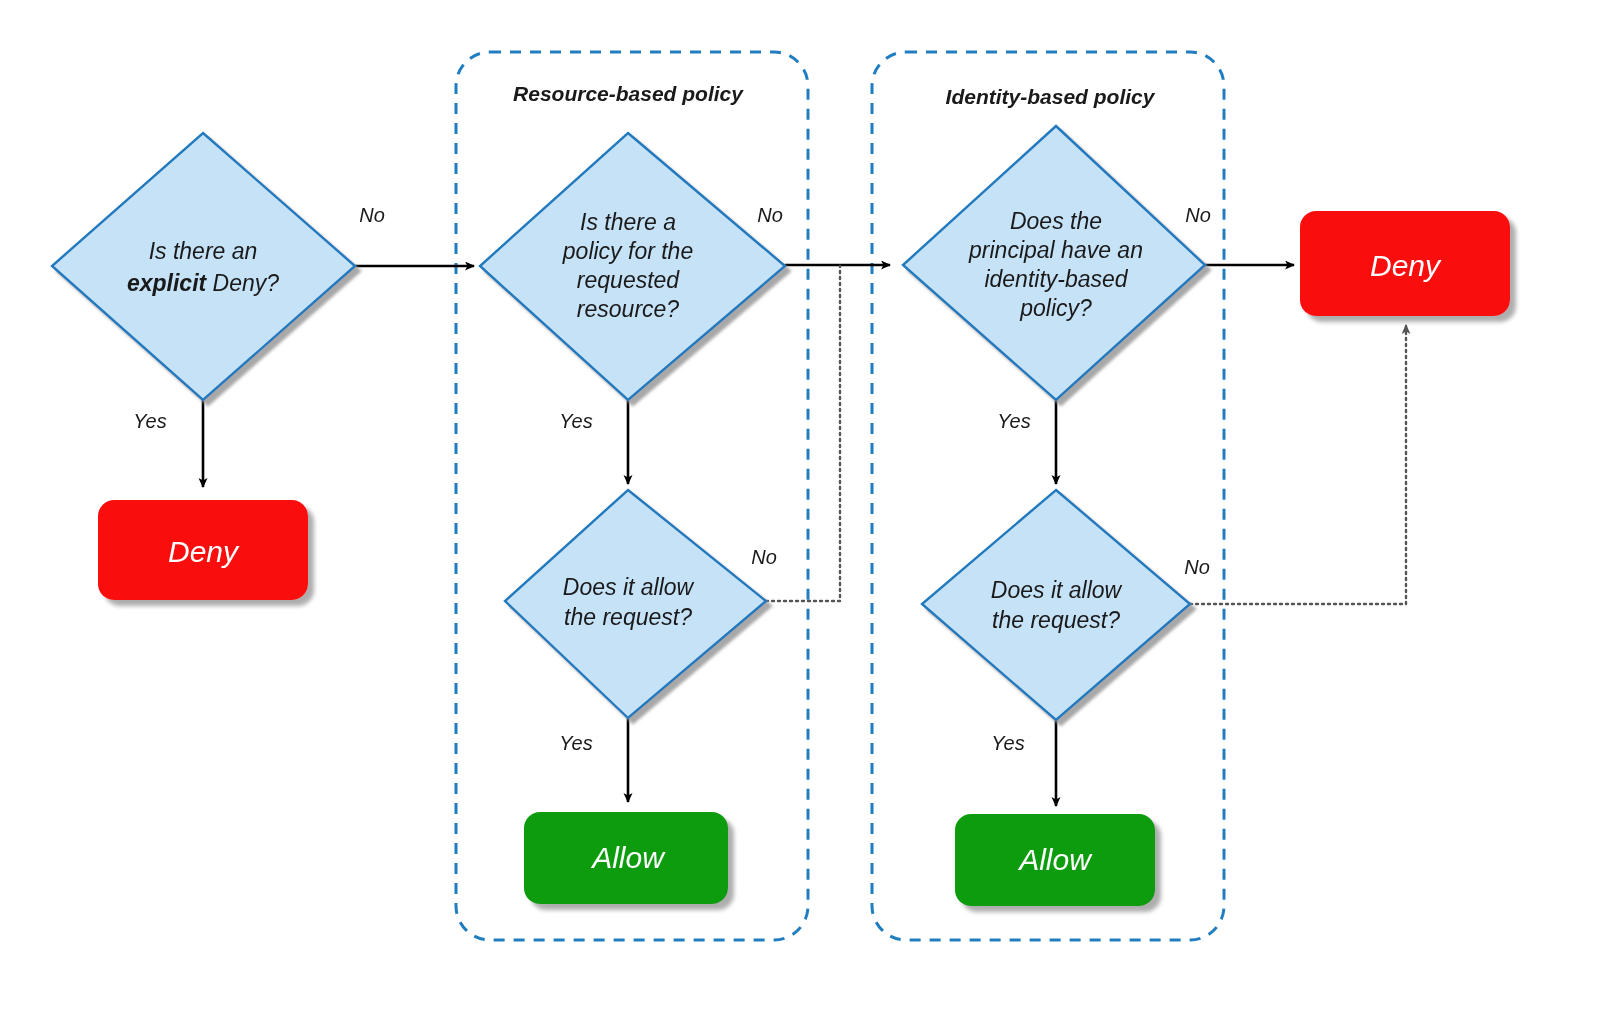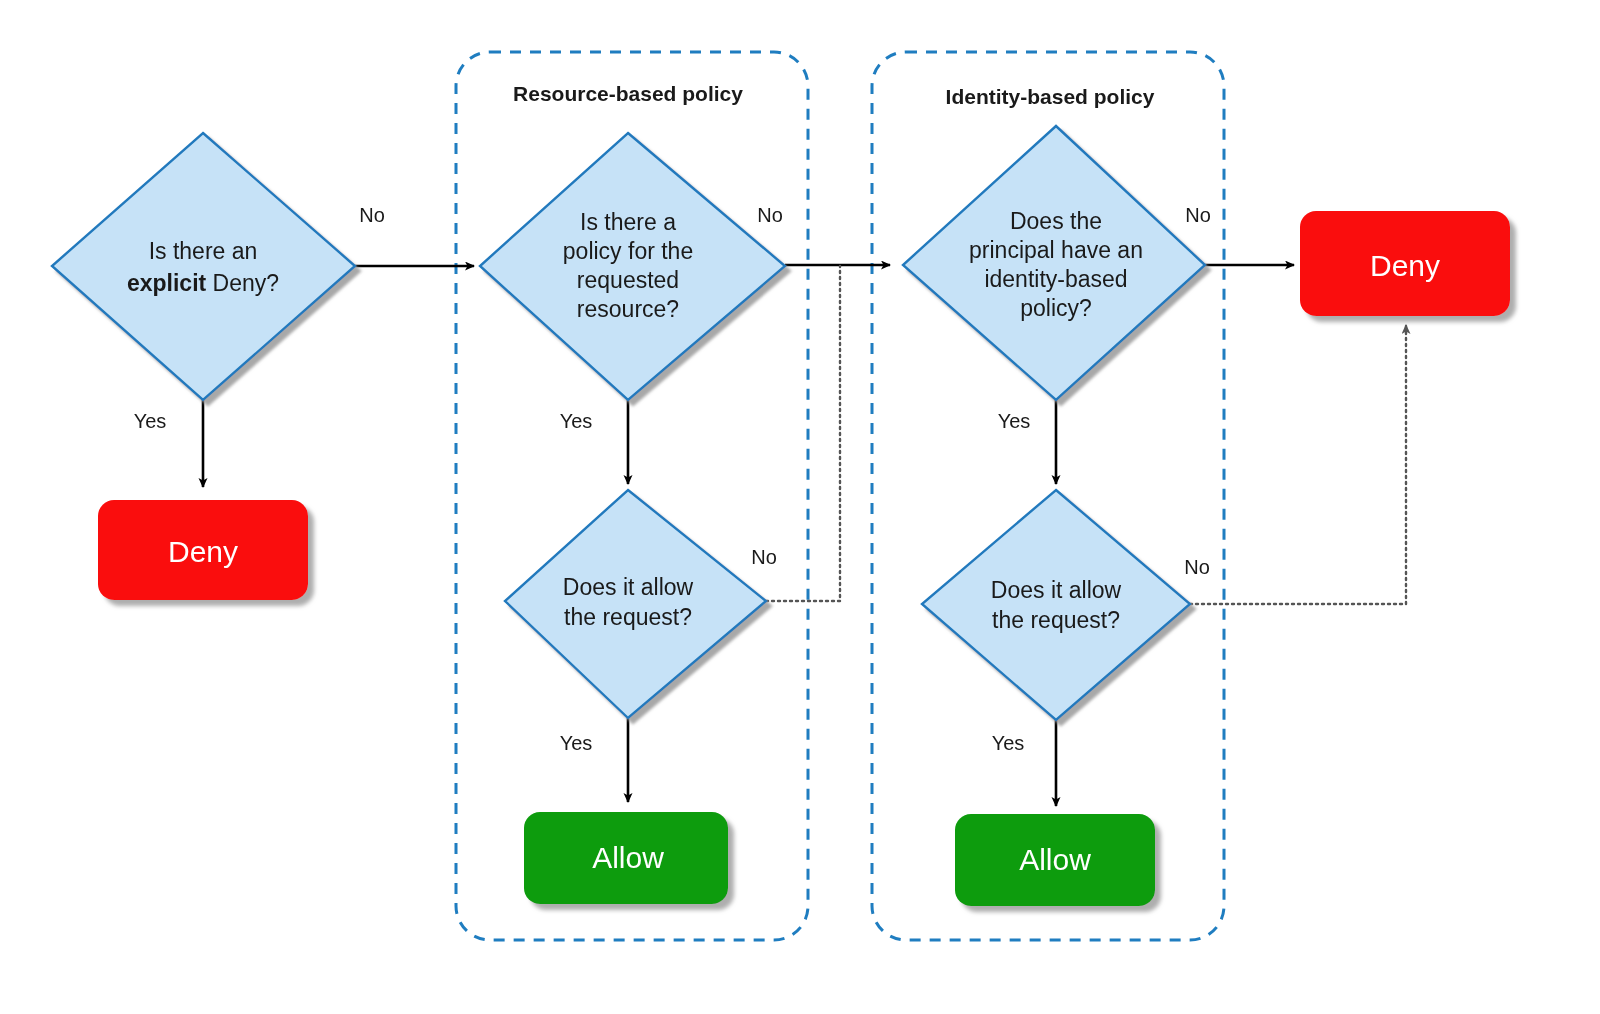--- a/index.html
+++ b/index.html
@@ -7,20 +7,21 @@
     padding: 0;
     background: #ffffff;
   }
   #stage {
     position: relative;
     width: 1600px;
     height: 1014px;
     background: #ffffff;
     font-family: "Liberation Sans", sans-serif;
     overflow: hidden;
+    font-style: italic;
   }
   svg.canvas {
     position: absolute;
     left: 0;
     top: 0;
     width: 1600px;
     height: 1014px;
   }
   .grp-label {
     font-family: "Liberation Sans", sans-serif;

